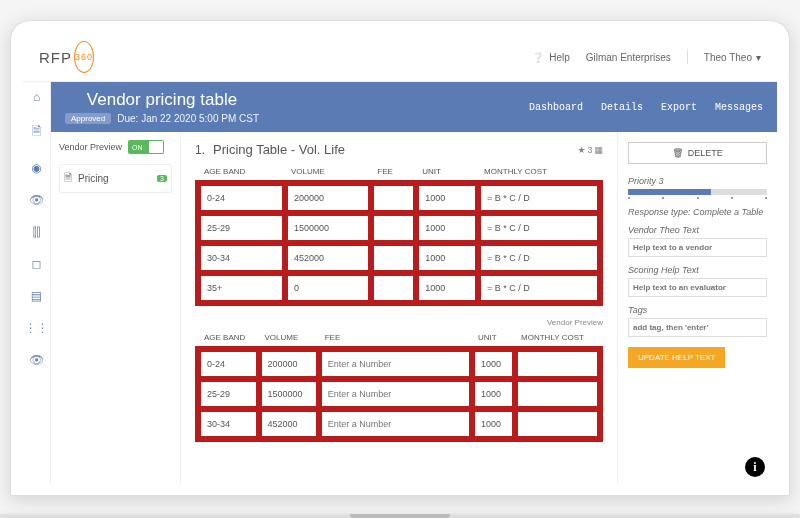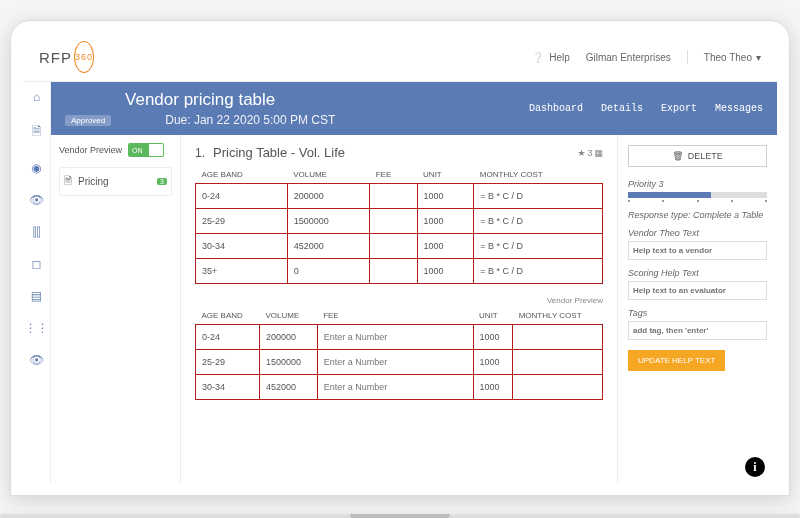--- a/index.html
+++ b/index.html
@@ -15,21 +15,21 @@
   
   .body-wrap { display: flex; flex: 1; overflow: hidden; }
   .leftnav { width: 28px; background: #fff; border-right: 1px solid #eee; display: flex; flex-direction: column; align-items: center; padding-top: 8px; gap: 18px; color: #6a84b0; }
   .leftnav > div { cursor: pointer; font-size: 12px; }
   
   .main-col { flex: 1; display: flex; flex-direction: column; overflow: hidden; }
   .titlebar { background: #5b7bb4; color: #fff; padding: 8px 14px; display: flex; align-items: center; }
   .titlebar h1 { font-size: 17px; font-weight: 400; text-align: center; }
   .title-sub { display: flex; gap: 6px; align-items: center; margin-top: 3px; }
   .badge { background: rgba(255,255,255,0.25); padding: 1px 6px; border-radius: 2px; font-size: 8px; }
-  .title-due { font-size: 12px; opacity: 0.9; margin-left: 48px; }
+  .title-due { font-size: 10px; opacity: 0.9; }
   .titlebar-right { margin-left: auto; display: flex; gap: 18px; font-size: 10px; font-family: Liberation Mono, monospace; }
   .titlebar-right span { cursor: pointer; }
   
   .content-row { display: flex; flex: 1; overflow: hidden; }
   
   .sidepanel { width: 130px; border-right: 1px solid #eee; padding: 8px; background: #fff; }
   .vp-row { display: flex; align-items: center; gap: 6px; font-size: 9px; color: #555; margin-bottom: 10px; }
   .toggle { width: 36px; height: 14px; background: #5cb85c; border-radius: 2px; position: relative; display: flex; align-items: center; }
   .toggle-on { color: #fff; font-size: 7px; padding-left: 4px; }
   .toggle-knob { position: absolute; right: 1px; width: 14px; height: 12px; background: #fff; border-radius: 1px; }
@@ -37,21 +37,21 @@
   .section-item .count { margin-left: auto; background: #5cb85c; color: #fff; font-size: 7px; padding: 0 3px; border-radius: 2px; }
   
   .center { flex: 1; padding: 10px 14px; overflow-y: auto; overflow-x: hidden;}
   .q-head { display: flex; align-items: center; gap: 8px; color: #555; margin-bottom: 6px; }
   .q-num { font-size: 12px; }
   .q-title { font-size: 13px; font-weight: 400; flex: 1; }
   .q-icons { display: flex; gap: 2px; font-size: 9px; color: #888; }
   
   table { width: 100%; border-collapse: collapse; font-size: 9px; margin-bottom: 12px; }
   th { text-align: left; font-weight: 500; color: #555; padding: 4px 6px; font-size: 8px; }
-  td { border: 1px solid #b91c1c; padding: 7px 6px; color: #555; }
+  td { border: 6px solid #b91c1c; padding: 7px 6px; color: #555; }
   .preview-label { text-align: right; font-size: 8px; color: #888; margin-bottom: 2px; }
   .num-input { border: none; background: transparent; width: 100%; font-size: 9px; color: #aaa; }
   
   .rightpanel { width: 160px; padding: 10px; border-left: 1px solid #eee; }
   .delete-btn { width: 100%; border: 1px solid #ccc; background: #fff; padding: 5px; font-size: 9px; color: #555; display: flex; align-items: center; justify-content: center; gap: 4px; cursor: pointer; margin-bottom: 12px; }
   .field-label { font-size: 9px; color: #666; margin-bottom: 3px; margin-top: 8px; font-style: italic; }
   .slider-wrap { margin-bottom: 8px; }
   .slider { width: 100%; height: 6px; background: #ddd; position: relative; border-radius: 1px; }
   .slider-fill { position: absolute; left: 0; top: 0; bottom: 0; width: 60%; background: #5b7bb4; }
   .slider-dots { display: flex; justify-content: space-between; margin-top: 2px; }

